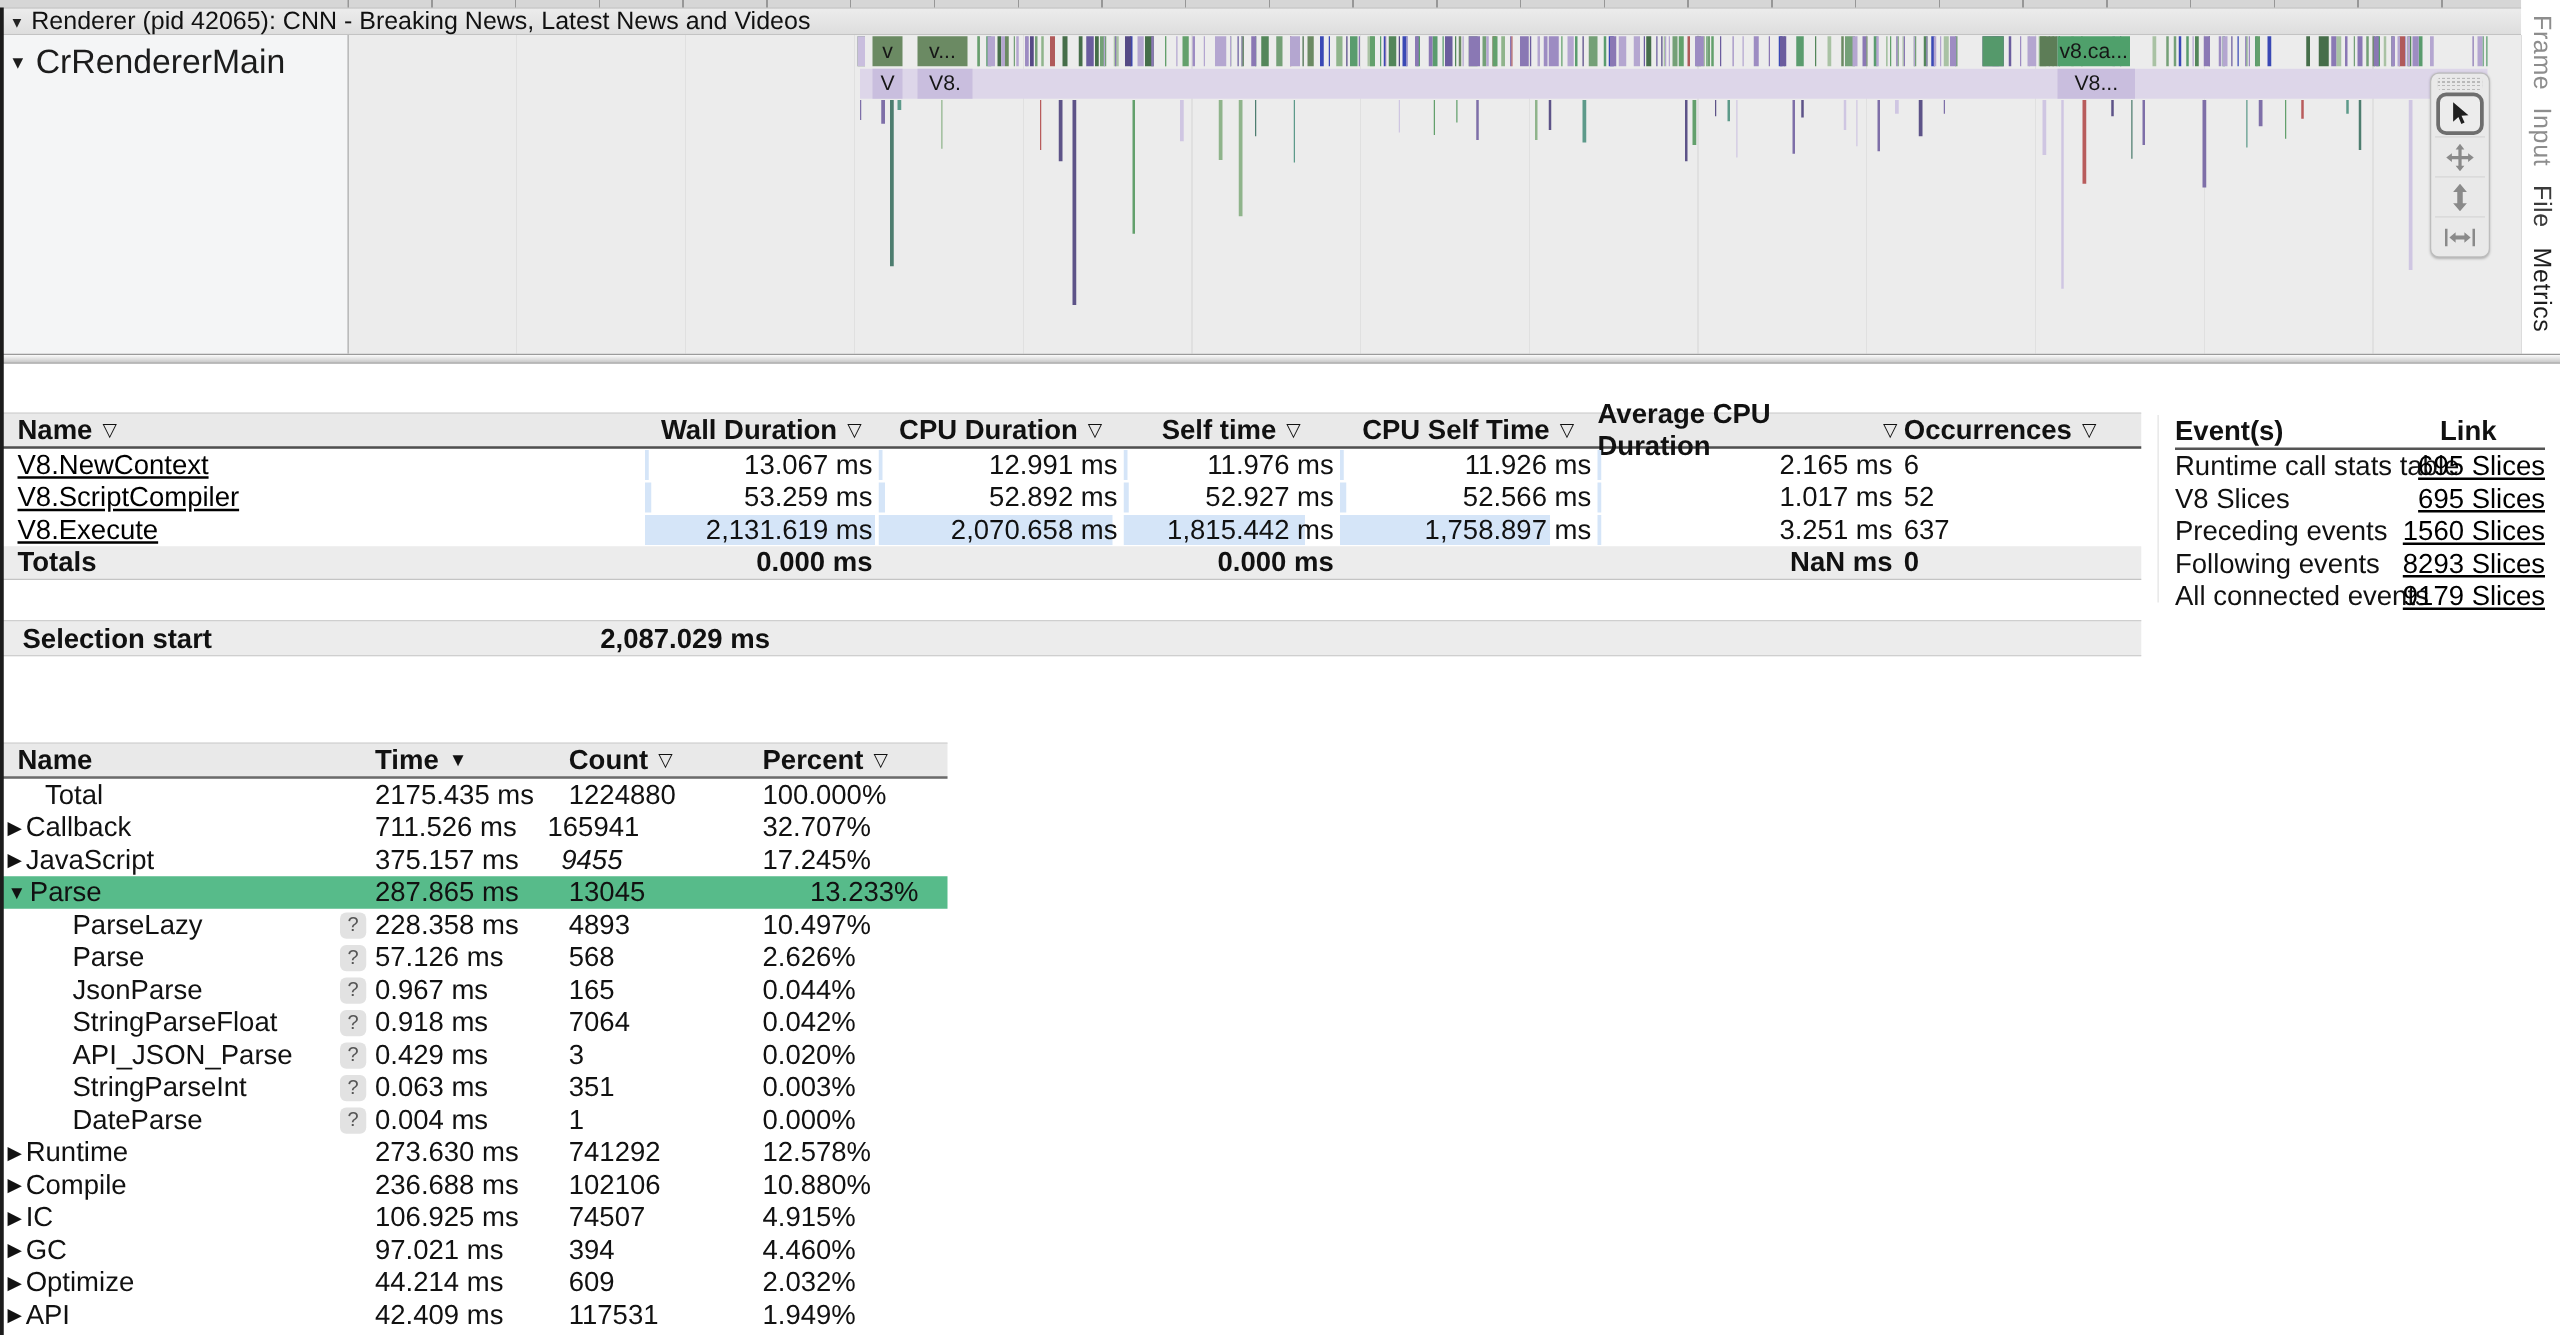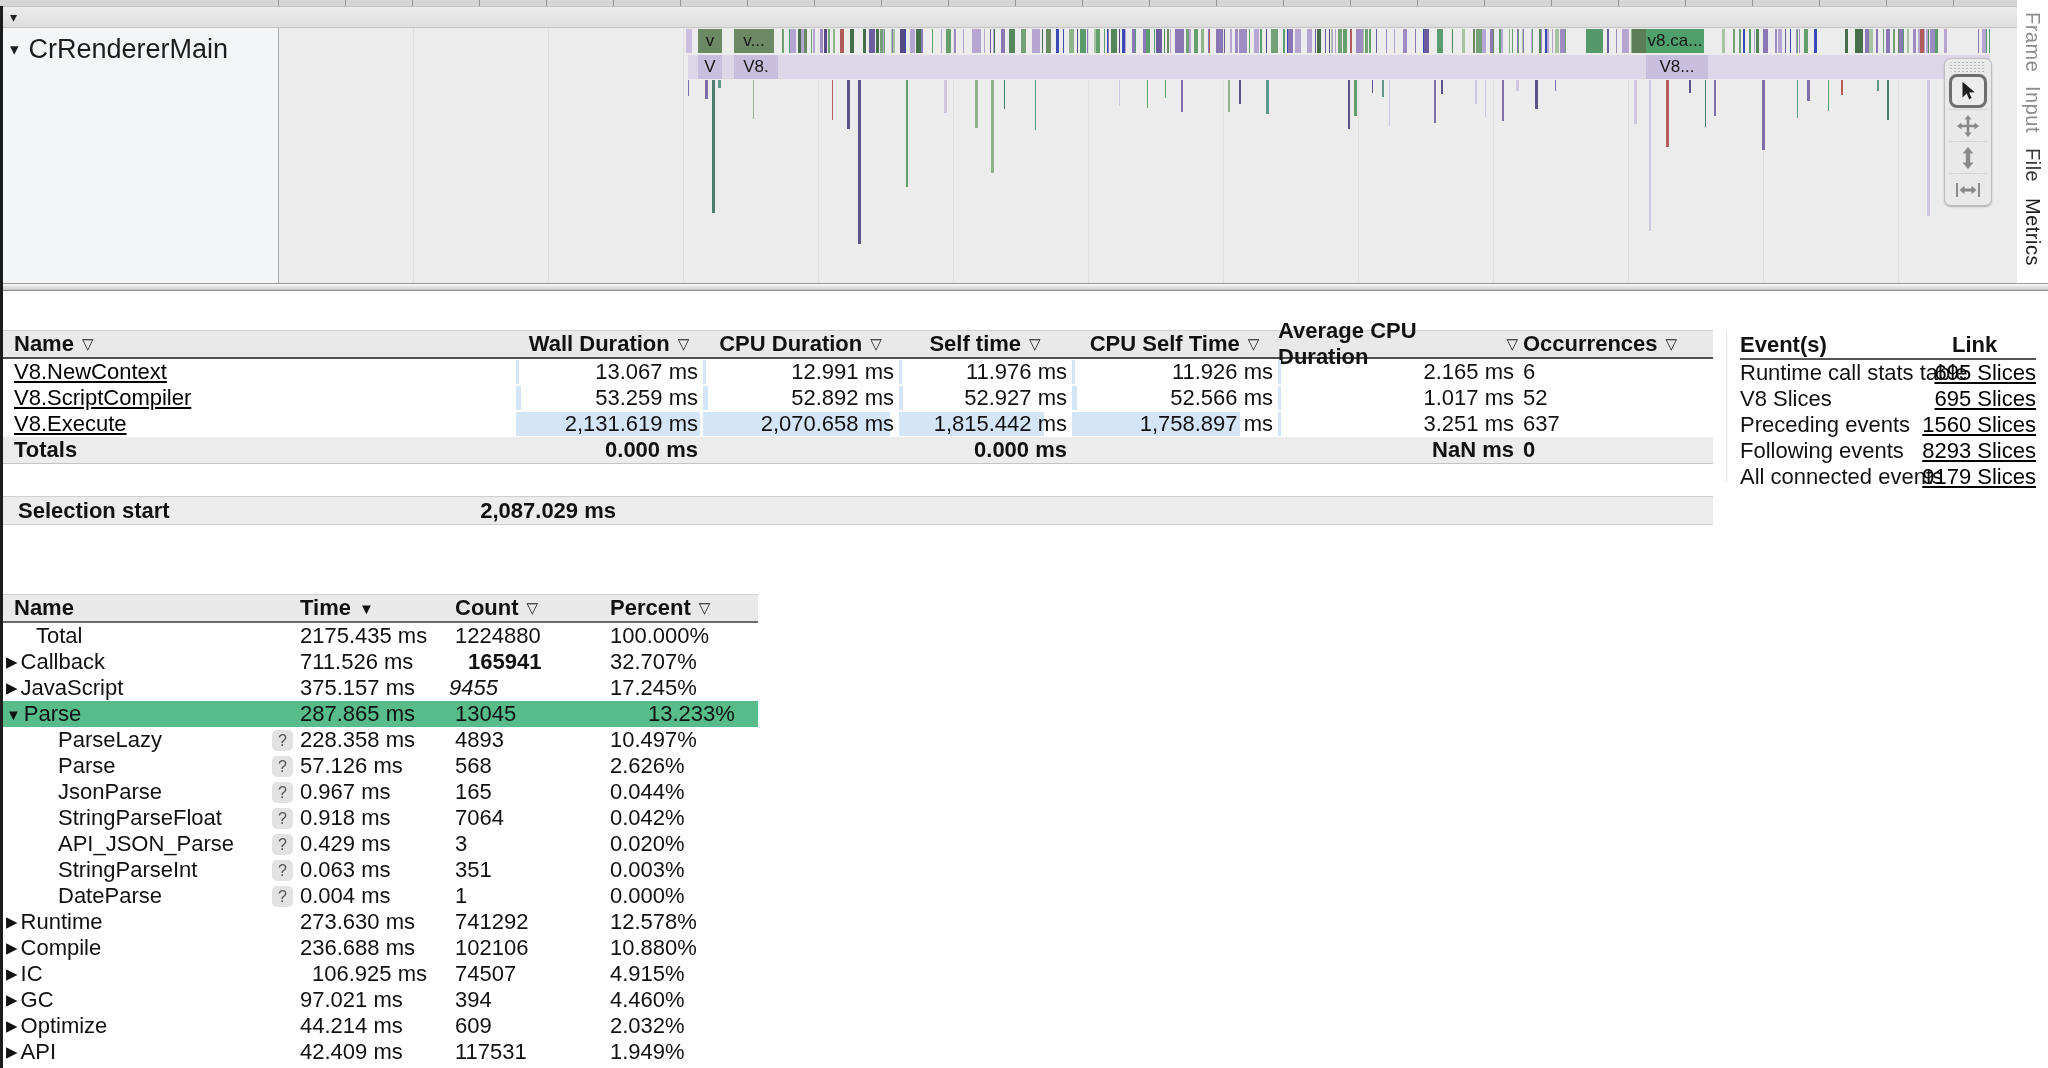--- a/index.html
+++ b/index.html
@@ -76,20 +76,21 @@
 </head>
 <body>
 
 <div id="app">
 
   <div id="ruler" class="abs"></div>
   <div id="ruler-ticks" class="abs"></div>
 
   <div id="process-bar" class="abs">
     <span class="tri">▾</span>
+    <span>Renderer (pid 42065): CNN - Breaking News, Latest News and Videos</span>
   </div>
 
   <div id="tracks" class="abs">
     <div id="grid" class="abs"></div>
     <div id="flame" class="abs">
       <div id="row2base" class="abs"></div>
 
     <div class="stripe frow1" style="left: 782px; width: 2px; background: rgb(116, 160, 119);"></div>
         <div class="stripe frow1" style="left: 789.045px; width: 4px; background: rgb(90, 156, 110);"></div>
         <div class="stripe frow1" style="left: 797.559px; width: 3px; background: rgb(70, 110, 74);"></div>
@@ -585,21 +586,21 @@
           <div class="srow-name" style="left: 300px;">2175.435 ms</div>
           <div class="srow-name" style="left: 455px;">1224880</div>
           <div class="srow-name" style="left: 610px;">100.000%</div>
         </div>
         <div class="row">
           <div class="srow-name" style="left: 6px;">
             <span class="tri-collapse">▶</span>
             <span>Callback</span>
           </div>
           <div class="srow-name" style="left: 300px;">711.526 ms</div>
-          <div class="srow-name" style="left: 468px; font-weight: bold;">165941</div>
+          <div class="srow-name" style="left: 438px;">165941</div>
           <div class="srow-name" style="left: 610px;">32.707%</div>
         </div>
         <div class="row">
           <div class="srow-name" style="left: 6px;">
             <span class="tri-collapse">▶</span>
             <span>JavaScript</span>
           </div>
           <div class="srow-name" style="left: 300px;">375.157 ms</div>
           <div class="srow-name" style="left: 449px; font-style: italic;">9455</div>
           <div class="srow-name" style="left: 610px;">17.245%</div>
@@ -692,21 +693,21 @@
           </div>
           <div class="srow-name" style="left: 300px;">236.688 ms</div>
           <div class="srow-name" style="left: 455px;">102106</div>
           <div class="srow-name" style="left: 610px;">10.880%</div>
         </div>
         <div class="row">
           <div class="srow-name" style="left: 6px;">
             <span class="tri-collapse">▶</span>
             <span>IC</span>
           </div>
-          <div class="srow-name" style="left: 300px; margin-left: 12px;">106.925 ms</div>
+          <div class="srow-name" style="left: 300px;">106.925 ms</div>
           <div class="srow-name" style="left: 455px;">74507</div>
           <div class="srow-name" style="left: 610px;">4.915%</div>
         </div>
         <div class="row">
           <div class="srow-name" style="left: 6px;">
             <span class="tri-collapse">▶</span>
             <span>GC</span>
           </div>
           <div class="srow-name" style="left: 300px;">97.021 ms</div>
           <div class="srow-name" style="left: 455px;">394</div>

